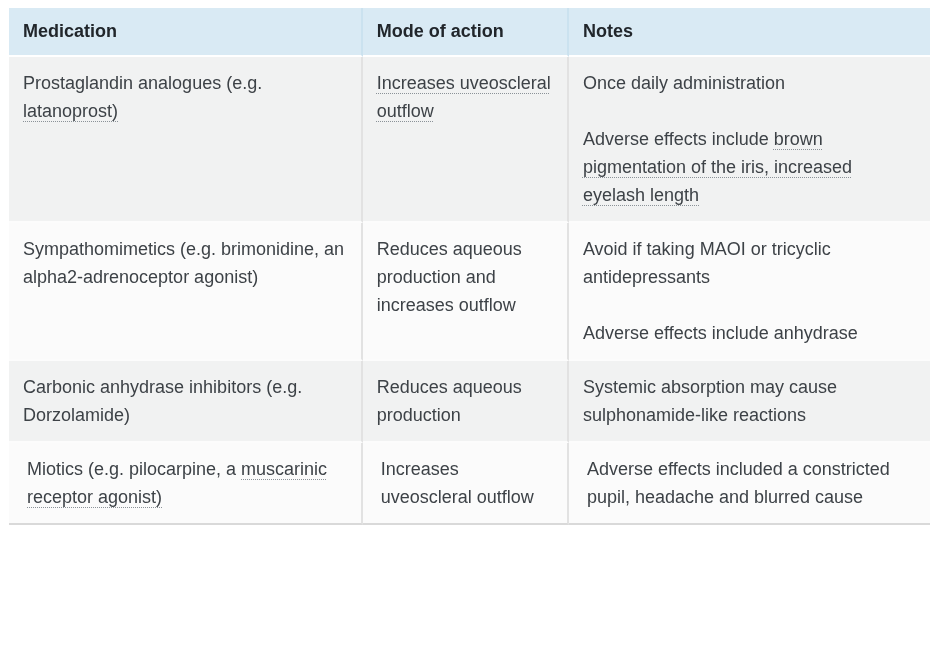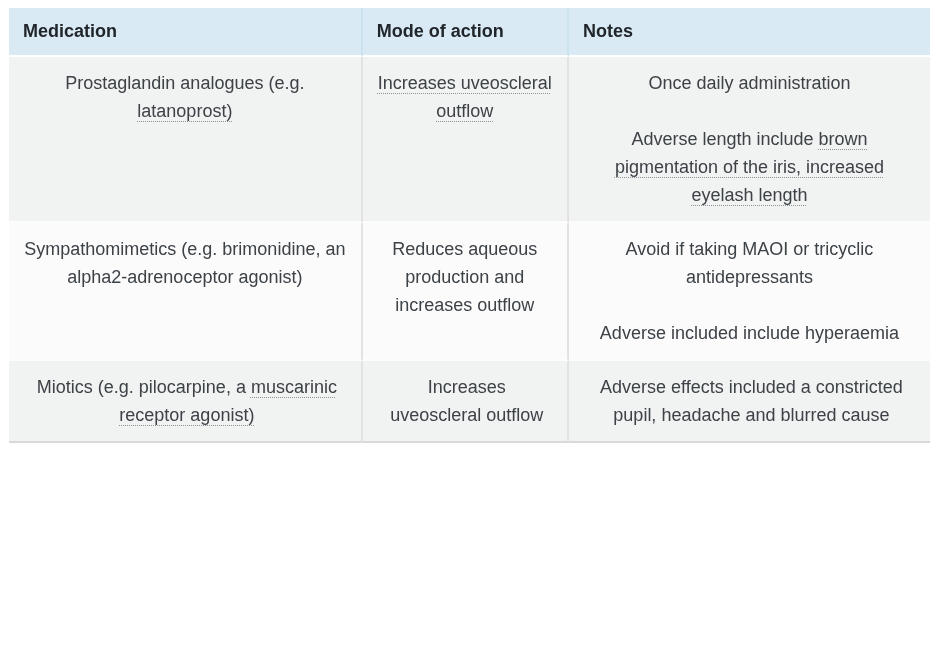--- a/index.html
+++ b/index.html
@@ -48,21 +48,20 @@
     color: var(--header-text);
     font-weight: 700;
     padding: 9px 24px 10px 14px;
     border-bottom: 2px solid var(--page-bg);
   }
   th.col1, th.col2 { border-right: 2px solid var(--header-divider); }
   td {
     color: var(--body-text);
     padding: 12px 14px;
     border-bottom: 2px solid var(--row-divider);
-    text-align: center;
   }
   td.col1, td.col2 { border-right: 2px solid var(--column-divider); }
   tbody tr:nth-child(odd)  td { background: var(--row-odd-bg); }
   tbody tr:nth-child(even) td { background: var(--row-even-bg); }
   tbody tr:last-child td { border-bottom: 2px solid var(--table-bottom-border); padding-left: 18px; }
   .col1 { width: 338px; }
   .col2 { width: 197px; }
   .col3 { width: 345px; }
   .para + .para { margin-top: 28px; }
   .dotted {
@@ -94,33 +93,44 @@
     <tbody id="table-body">
         <tr>
           <td class="col1">
             <div class="para"><span>Prostaglandin analogues (e.g. </span><span class="dotted">latanoprost)</span></div>
           </td>
           <td class="col2">
             <div class="para"><span class="dotted">Increases uveoscleral outflow</span></div>
           </td>
           <td class="col3">
             <div class="para"><span>Once daily administration</span></div>
-            <div class="para"><span>Adverse length include </span><span class="dotted">brown pigmentation of the iris, increased eyelash length</span></div>
+            <div class="para"><span>Adverse effects include </span><span class="dotted">brown pigmentation of the iris, increased eyelash length</span></div>
           </td>
         </tr>
         <tr>
           <td class="col1">
             <div class="para"><span>Sympathomimetics (e.g. brimonidine, an alpha2-adrenoceptor agonist)</span></div>
           </td>
           <td class="col2">
             <div class="para"><span>Reduces aqueous production and increases outflow</span></div>
           </td>
           <td class="col3">
             <div class="para"><span>Avoid if taking MAOI or tricyclic antidepressants</span></div>
-            <div class="para"><span>Adverse included include hyperaemia</span></div>
+            <div class="para"><span>Adverse effects include anhydrase</span></div>
+          </td>
+        </tr>
+        <tr>
+          <td class="col1">
+            <div class="para"><span>Carbonic anhydrase inhibitors (e.g. Dorzolamide)</span></div>
+          </td>
+          <td class="col2">
+            <div class="para"><span>Reduces aqueous production</span></div>
+          </td>
+          <td class="col3">
+            <div class="para"><span>Systemic absorption may cause sulphonamide-like reactions</span></div>
           </td>
         </tr>
         <tr>
           <td class="col1">
             <div class="para"><span>Miotics (e.g. pilocarpine, a </span><span class="dotted">muscarinic receptor agonist)</span></div>
           </td>
           <td class="col2">
             <div class="para"><span>Increases uveoscleral outflow</span></div>
           </td>
           <td class="col3">

